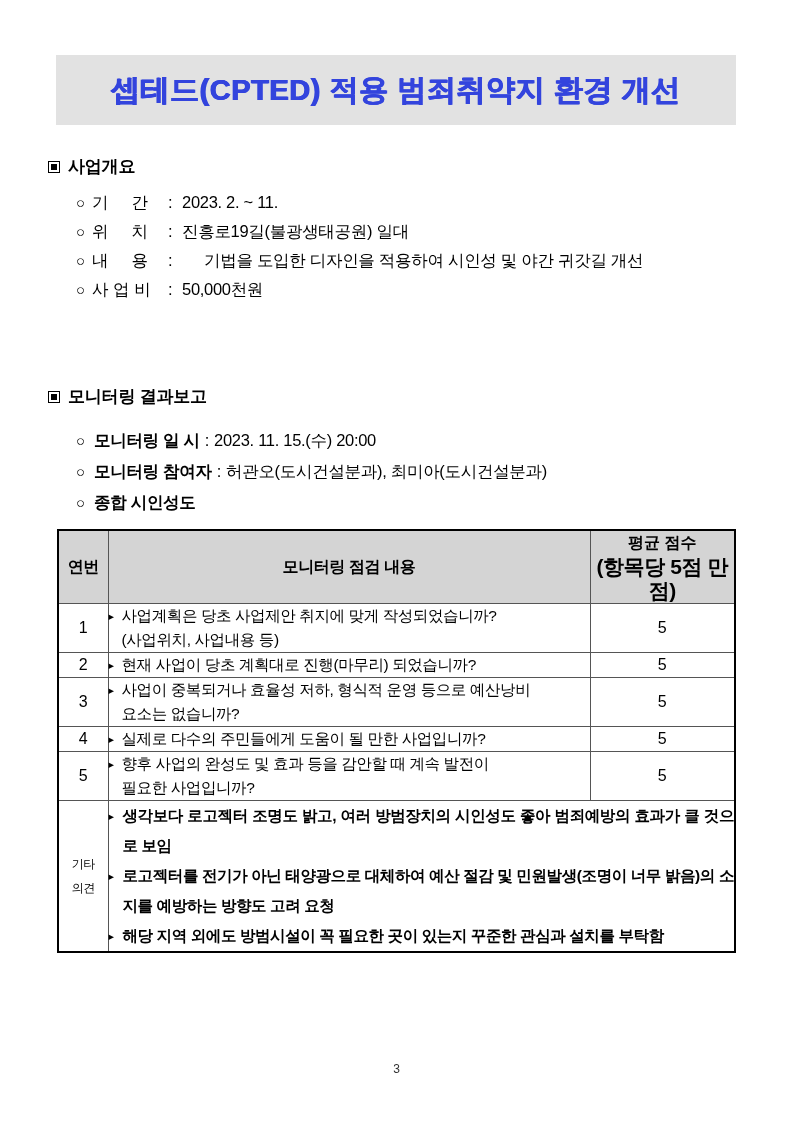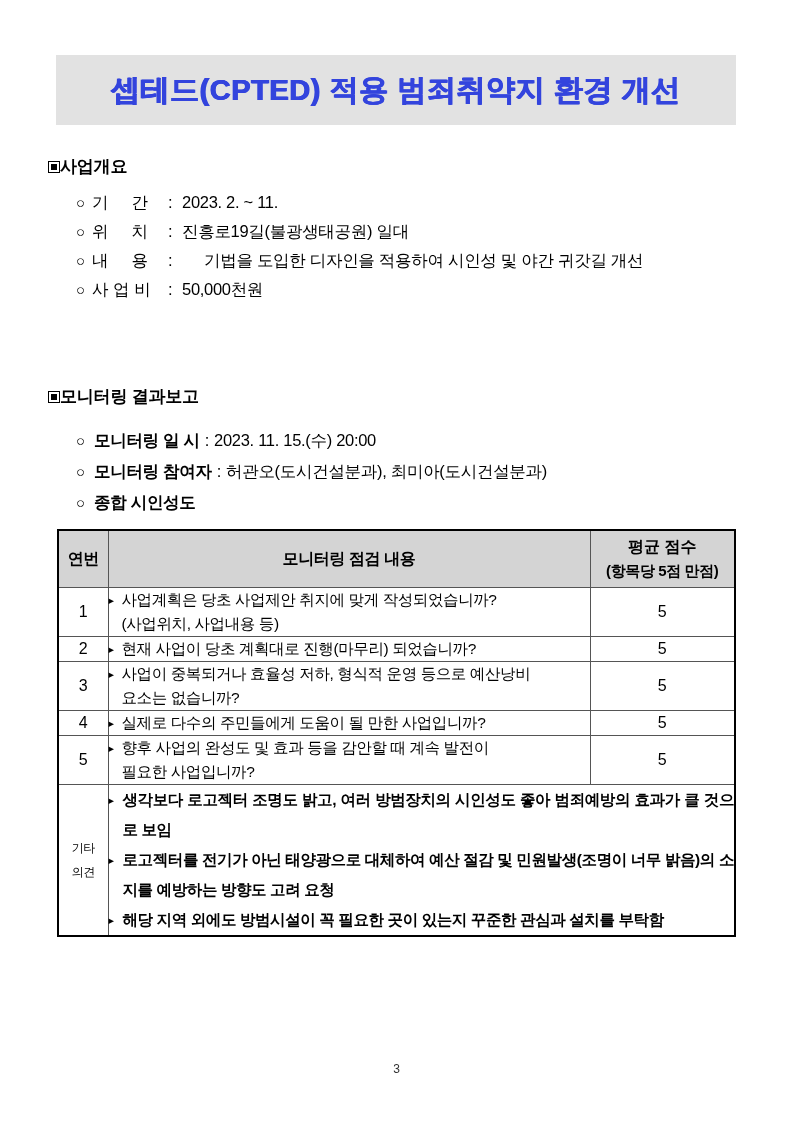--- a/index.html
+++ b/index.html
@@ -45,20 +45,21 @@
     white-space: nowrap;
     text-shadow: 0.6px 0 0 #3344dd, -0.6px 0 0 #3344dd;
     transform: scaleX(0.97);
   }
 
   
   .section-head {
     position: absolute;
     display: flex;
     align-items: center;
+    gap: 8px;
     font-size: 17px;
     font-weight: 700;
     letter-spacing: -0.2px;
   }
   .sq-marker {
     display: inline-block;
     width: 12px;
     height: 12px;
     border: 1.6px solid #000;
     position: relative;
@@ -174,21 +175,21 @@
   .col-sc   { width: 145px; }
 
   thead th {
     background: #d4d4d4;
     font-weight: 700;
     text-align: center;
     height: 56px;
     font-size: 16px;
   }
   th .hdr-l1 { display: block; line-height: 24px; letter-spacing: 0px; }
-  th .hdr-l2 { display: block; line-height: 24px; font-size: 15px; }
+  th .hdr-l2 { display: block; line-height: 24px; font-size: 21px; }
 
   td.c-no {
     text-align: center;
     font-size: 16px;
     letter-spacing: 0;
   }
   td.c-score {
     text-align: center;
     font-size: 16px;
     letter-spacing: 0;

